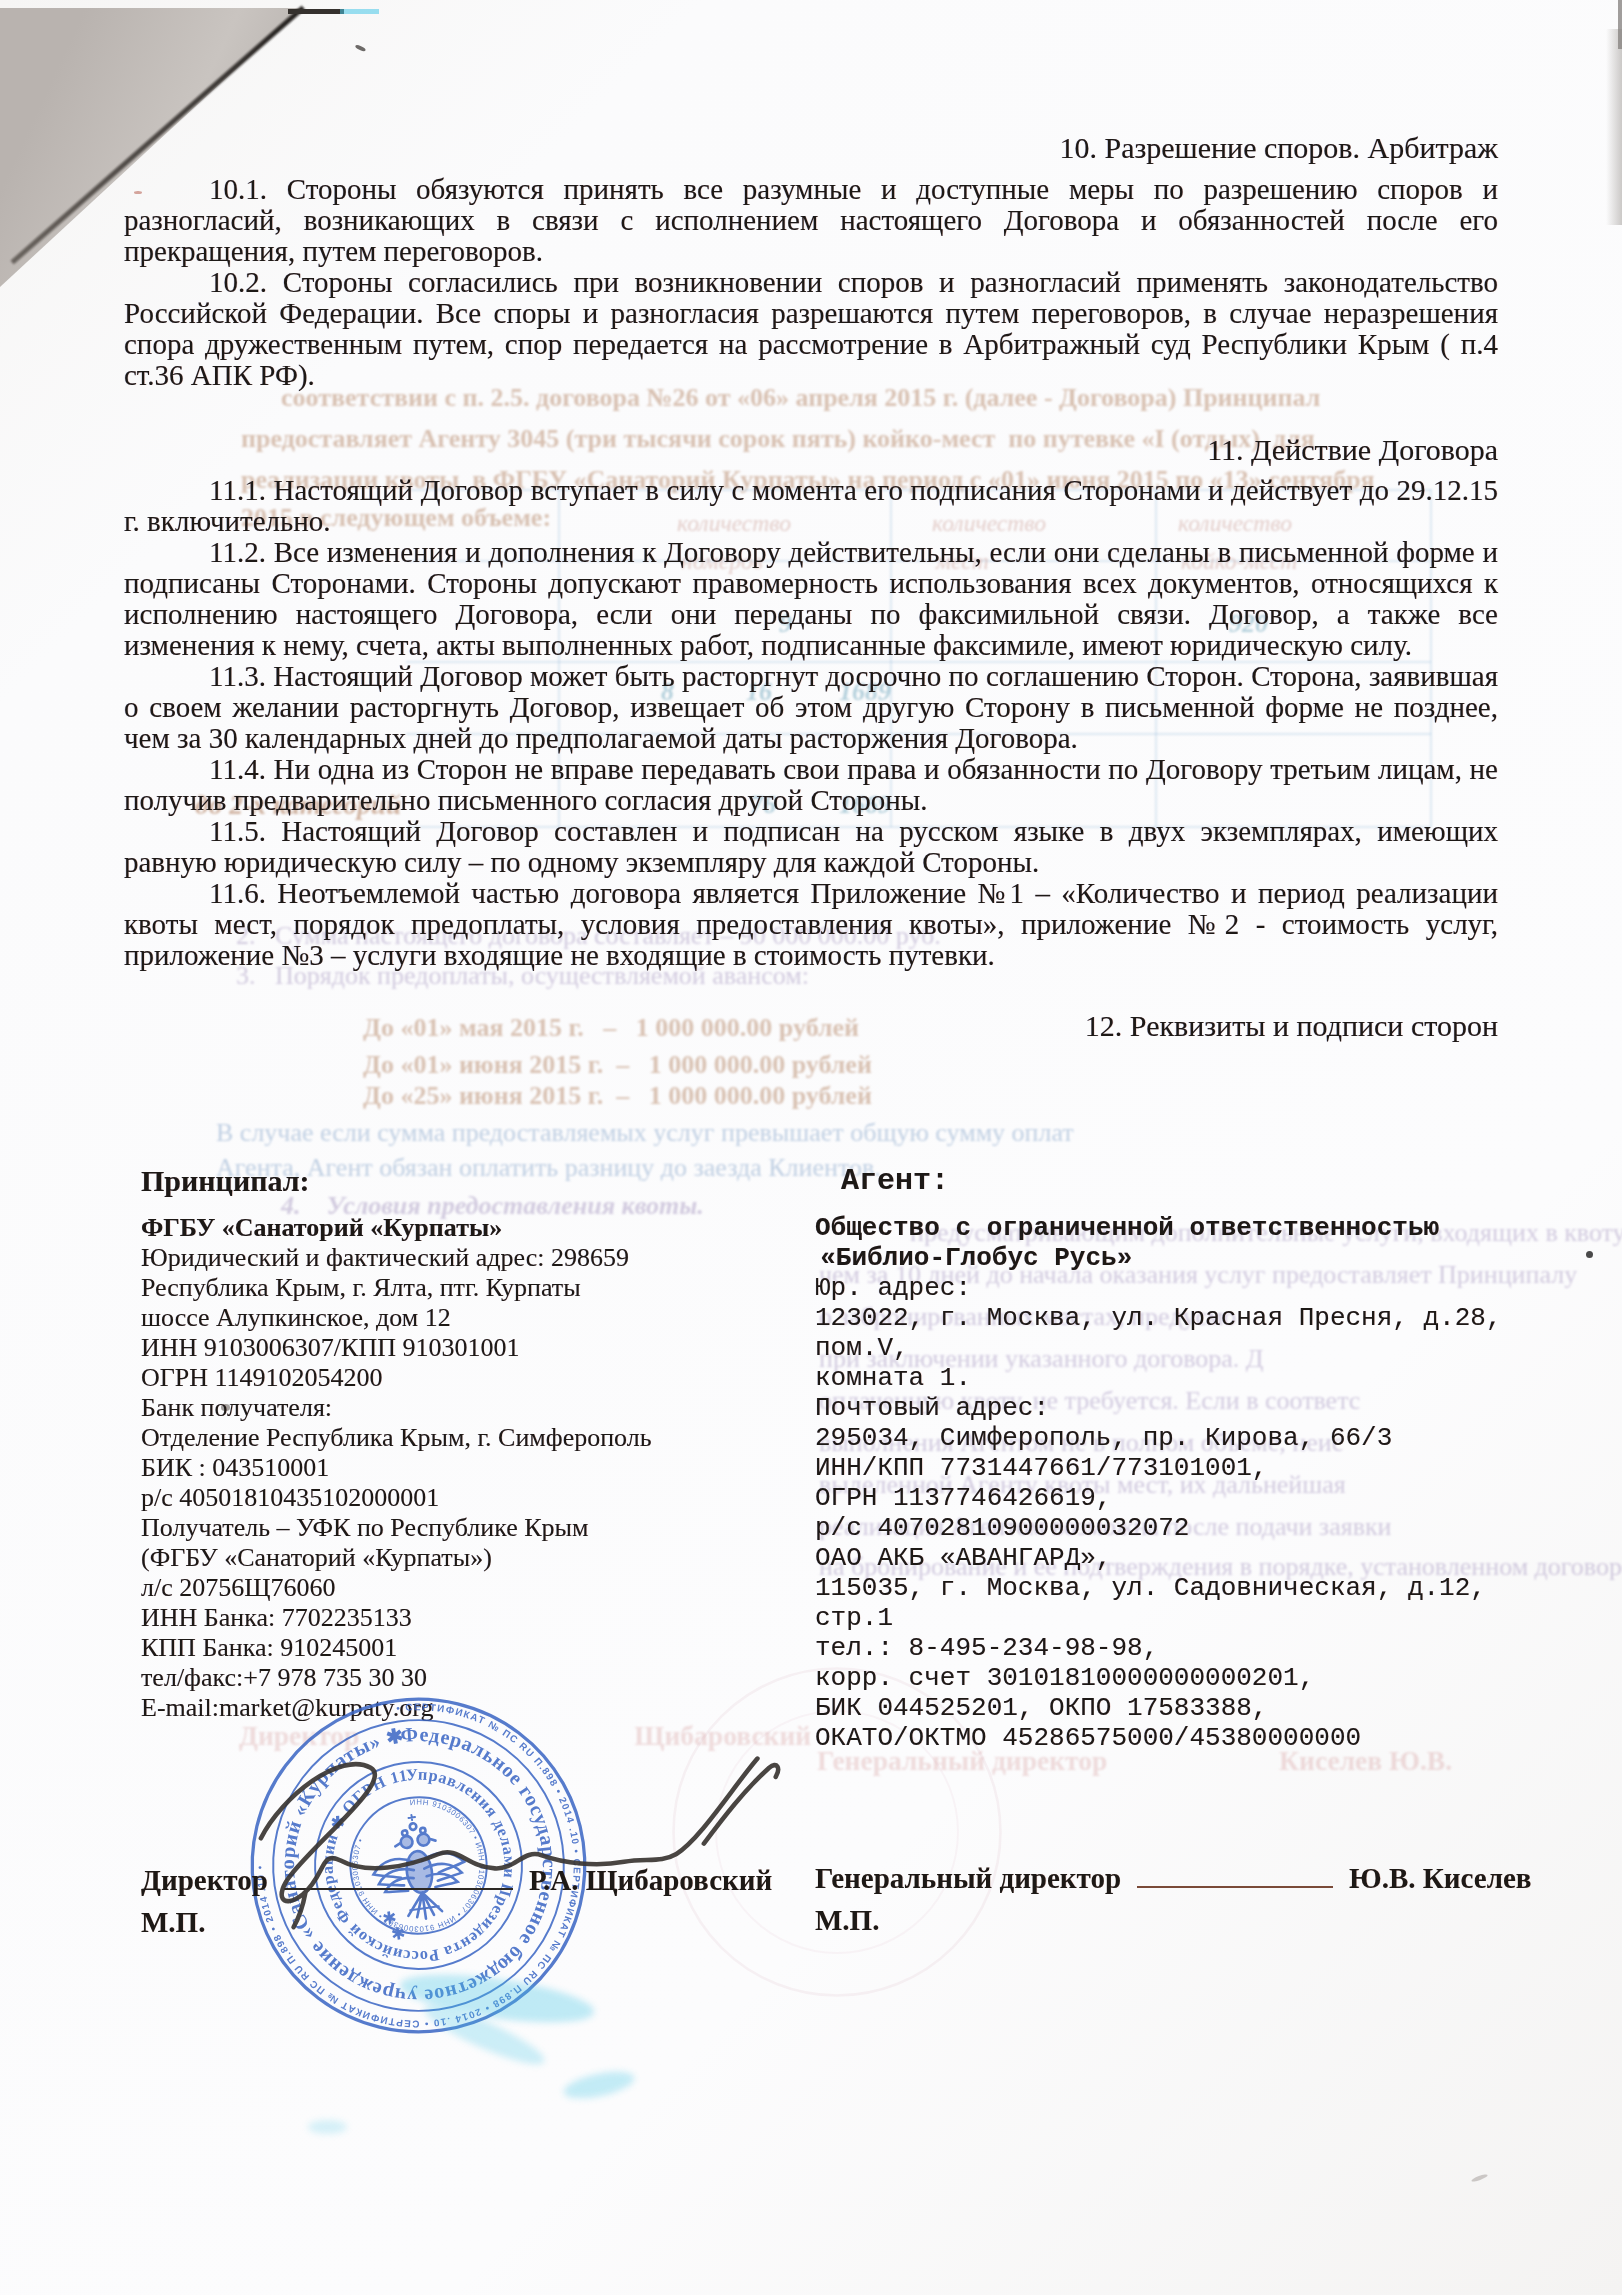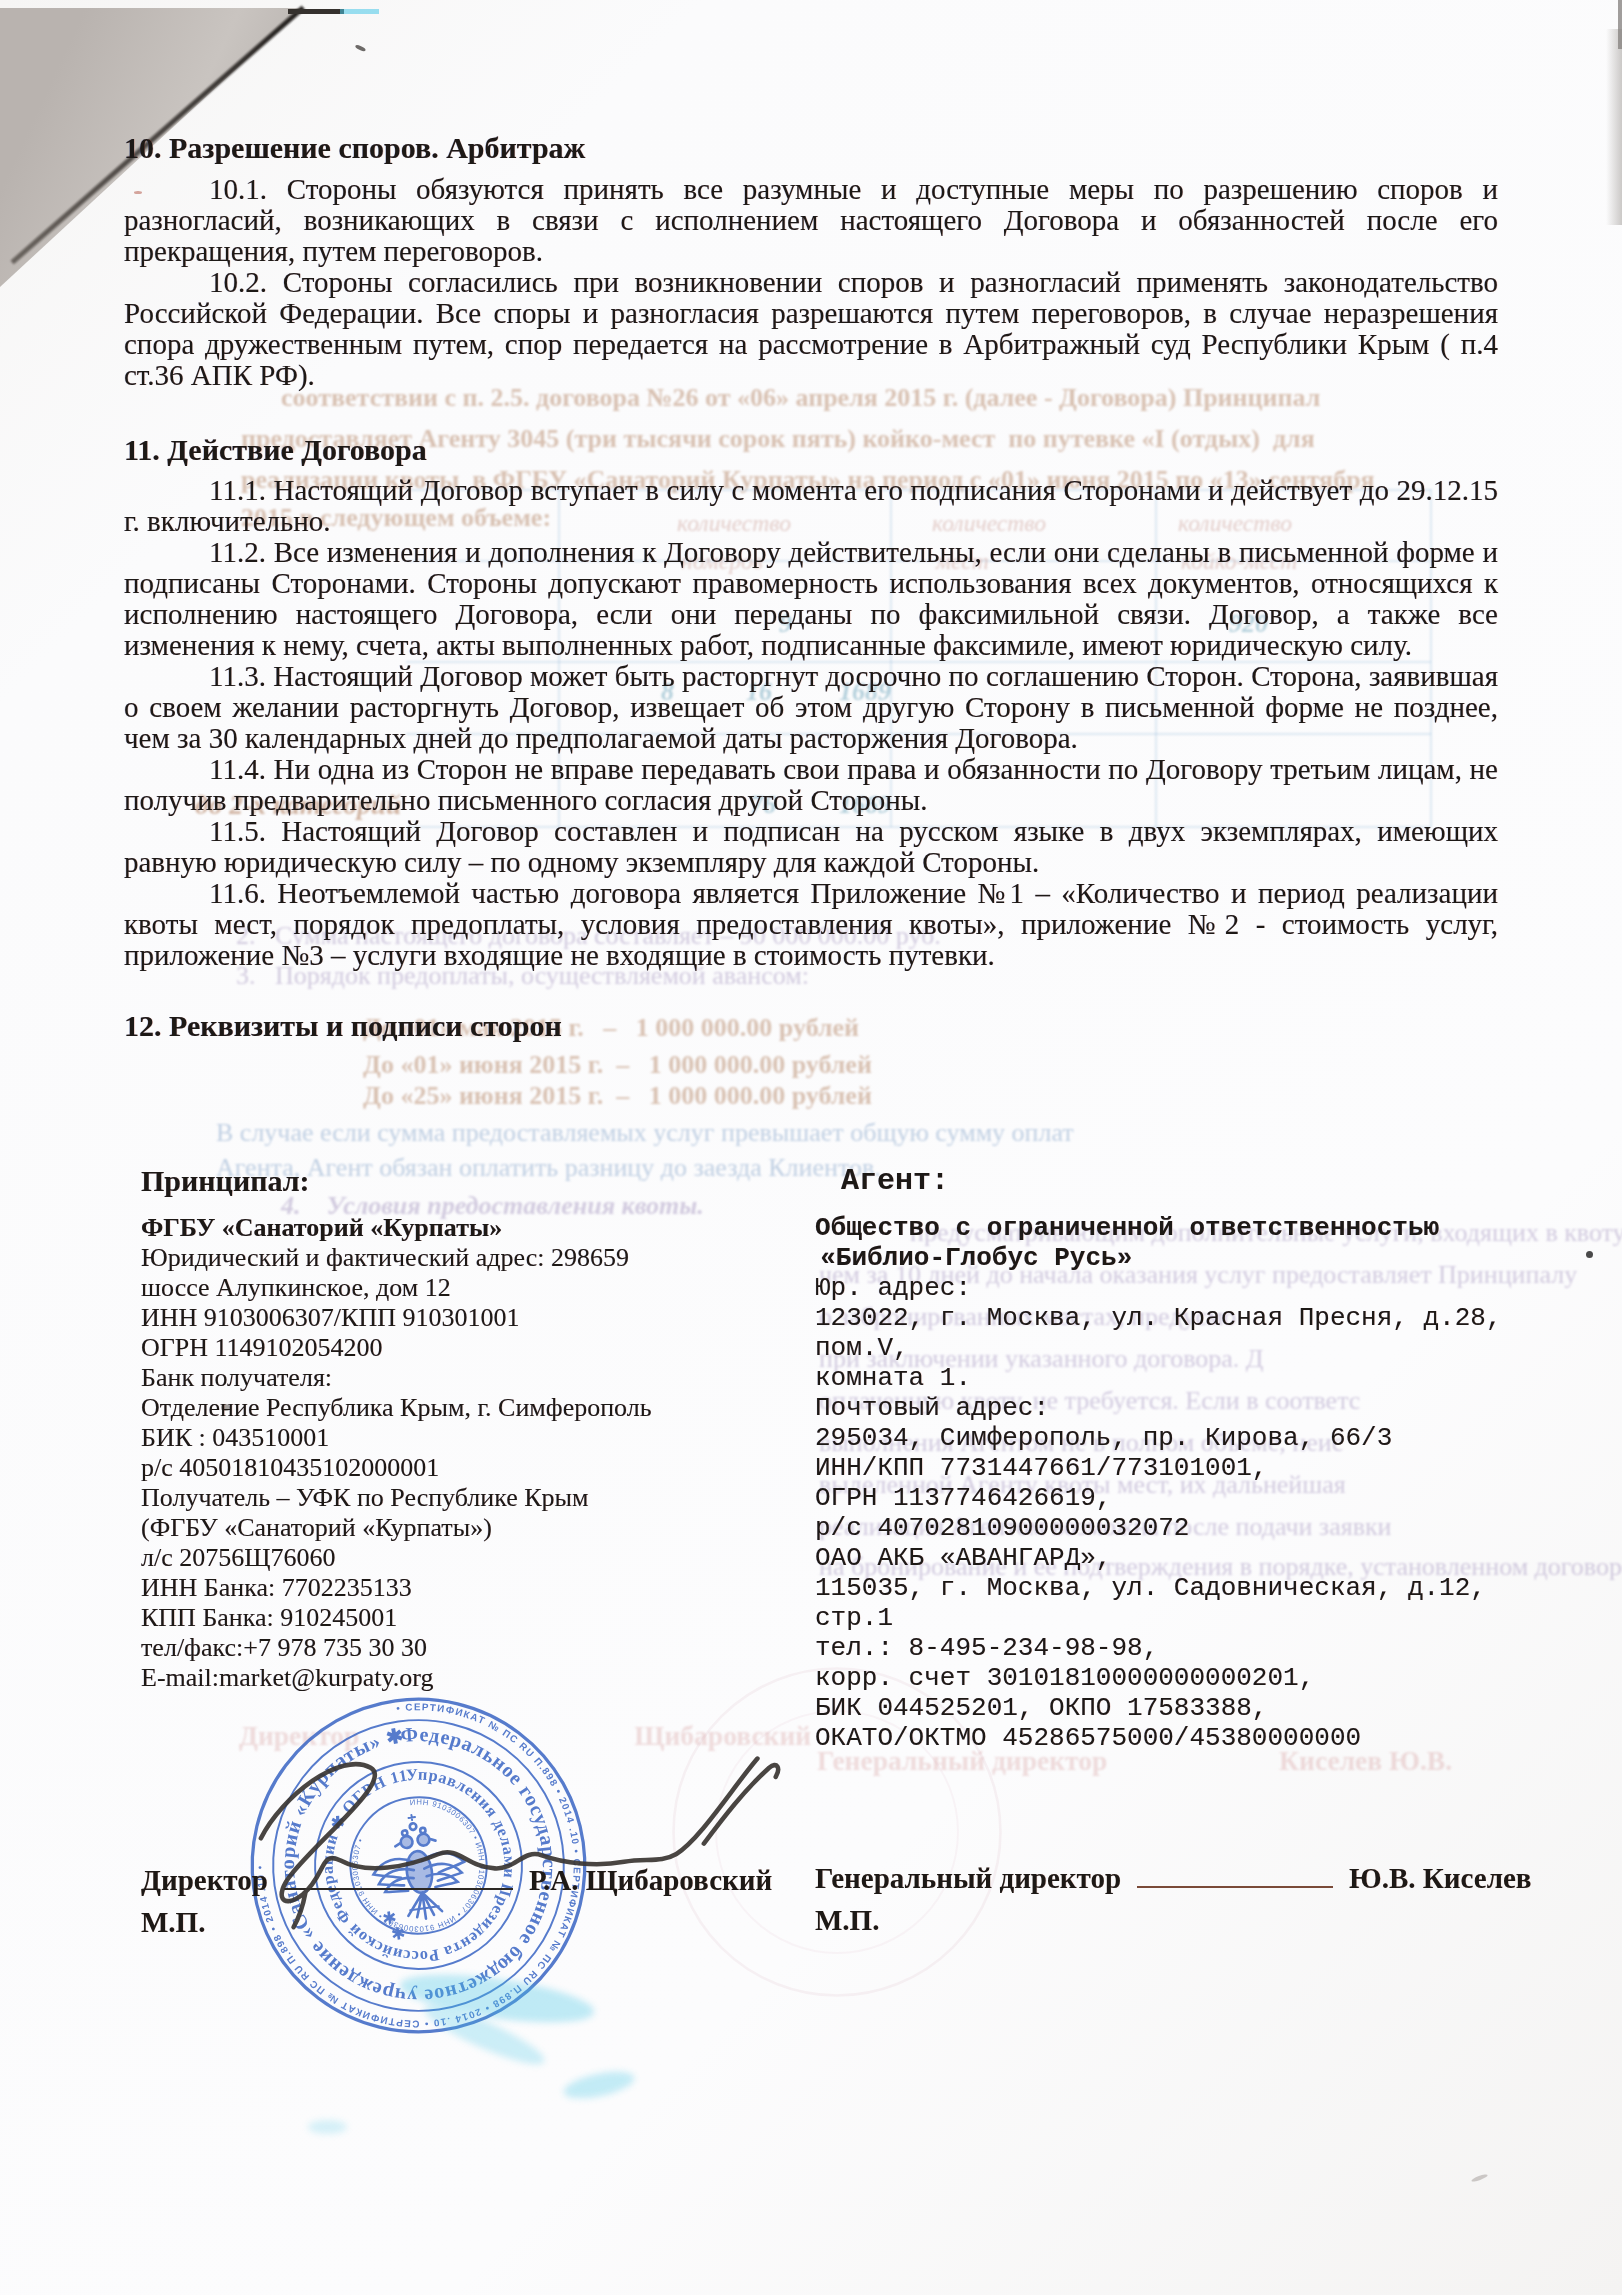--- a/index.html
+++ b/index.html
@@ -18,21 +18,21 @@
   .g-tan{color:#a9724e;font-weight:bold;font-size:26px;opacity:.42;}
   .g-pink{color:#c18a80;font-style:italic;font-size:23.6px;opacity:.4;}
   .g-cyan{color:#5f9db5;font-style:italic;font-weight:bold;font-size:26px;opacity:.45;}
   .g-purple{color:#8f7bb0;font-size:26px;opacity:.38;}
   .g-blue{color:#6e93c0;font-size:26px;opacity:.42;}
   .g-cat{color:#a9724e;font-weight:bold;font-style:italic;font-size:27.5px;opacity:.5;}
   .g-sig{color:#cf9090;font-weight:bold;font-size:27.5px;opacity:.3;filter:blur(0.7px);}
   .gline{position:absolute;background:rgba(120,170,210,.22);}
   
   .doc{position:absolute;left:124px;top:131px;width:1374px;z-index:2;}
-  .doc h2{font-size:30px;font-weight:bold;text-align:left;margin:0 0 9.2px 0;text-shadow:0.4px 0 rgba(190,60,30,.3),-0.4px 0 rgba(40,80,190,.3);}
+  .doc h2{font-size:30px;font-weight:normal;text-align:right;margin:0 0 9.2px 0;text-shadow:0.4px 0 rgba(190,60,30,.3),-0.4px 0 rgba(40,80,190,.3);}
   .doc h2.h11{margin-top:42px;margin-bottom:7.9px;}
   .doc h2.h12{margin-top:38px;}
   .para{font-size:29px;line-height:31px;text-align:justify;text-indent:85px;margin:0;text-shadow:0.4px 0 rgba(190,60,30,.28),-0.4px 0 rgba(40,80,190,.25);}
   
   .col{position:absolute;top:1166px;z-index:2;font-size:26px;line-height:30px;text-shadow:0.3px 0 rgba(190,60,30,.25),-0.3px 0 rgba(40,80,190,.22);}
   .col-left{left:141px;width:661px;}
   .col-right{left:815px;width:746px;font-family:Liberation Mono, monospace;}
   .col .label{font-size:30px;font-weight:bold;margin-bottom:17px;}
   .col .bold{font-weight:bold;}
   .col .email{font-weight:bold;text-decoration:underline;margin-top:6.5px;padding-left:5.2px;}
@@ -138,20 +138,21 @@
     <p class="para">11.4.   Ни  одна  из  Сторон  не  вправе  передавать  свои  права  и  обязанности  по  Договору  третьим лицам, не получив предварительно письменного согласия другой Стороны.</p>
     <p class="para">11.5.    Настоящий Договор составлен и подписан на русском языке в двух экземплярах, имеющих равную юридическую силу – по одному экземпляру для каждой Стороны.</p>
     <p class="para">11.6. Неотъемлемой частью договора является Приложение №1 – «Количество и период реализации квоты  мест,  порядок  предоплаты,  условия  предоставления  квоты»,  приложение  №2  -  стоимость  услуг, приложение №3 – услуги  входящие не входящие в стоимость путевки.</p>
     <h2 class="h12">12. Реквизиты и подписи сторон</h2>
   </main>
 
   <div class="col col-left">
     <div class="label">Принципал:</div>
     <div class="bold">ФГБУ «Санаторий «Курпаты»</div>
     <div>Юридический и фактический адрес: 298659</div>
+    <div>Республика Крым, г. Ялта, птг. Курпаты</div>
     <div>шоссе Алупкинское, дом 12</div>
     <div>ИНН 9103006307/КПП 910301001</div>
     <div>ОГРН 1149102054200</div>
     <div>Банк получателя:</div>
     <div>Отделение Республика Крым, г. Симферополь</div>
     <div>БИК : 043510001</div>
     <div>р/с 40501810435102000001</div>
     <div>Получатель – УФК по Республике Крым</div>
     <div> (ФГБУ «Санаторий «Курпаты»)</div>
     <div>л/с 20756Щ76060</div>

